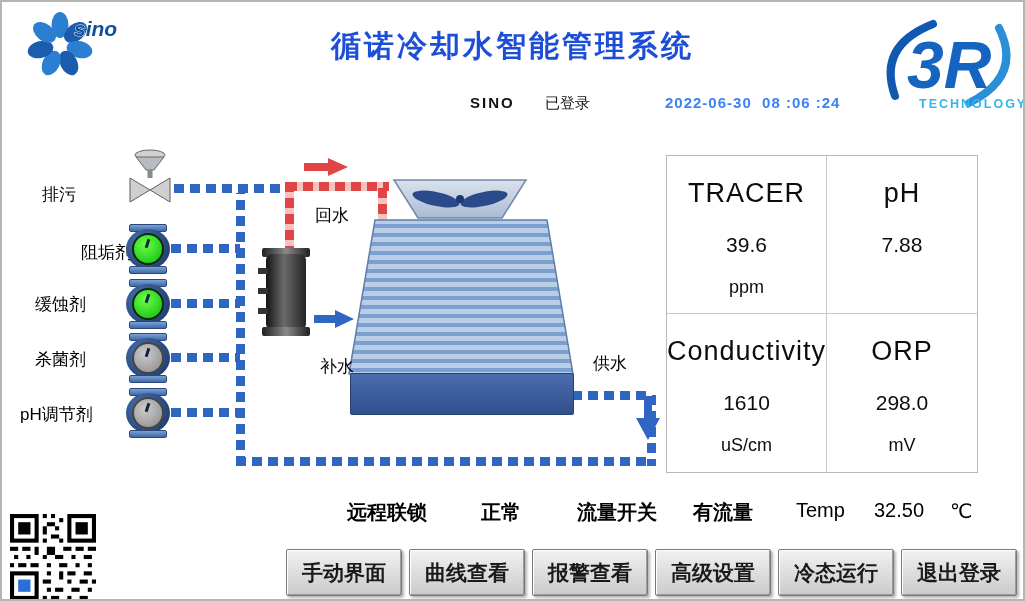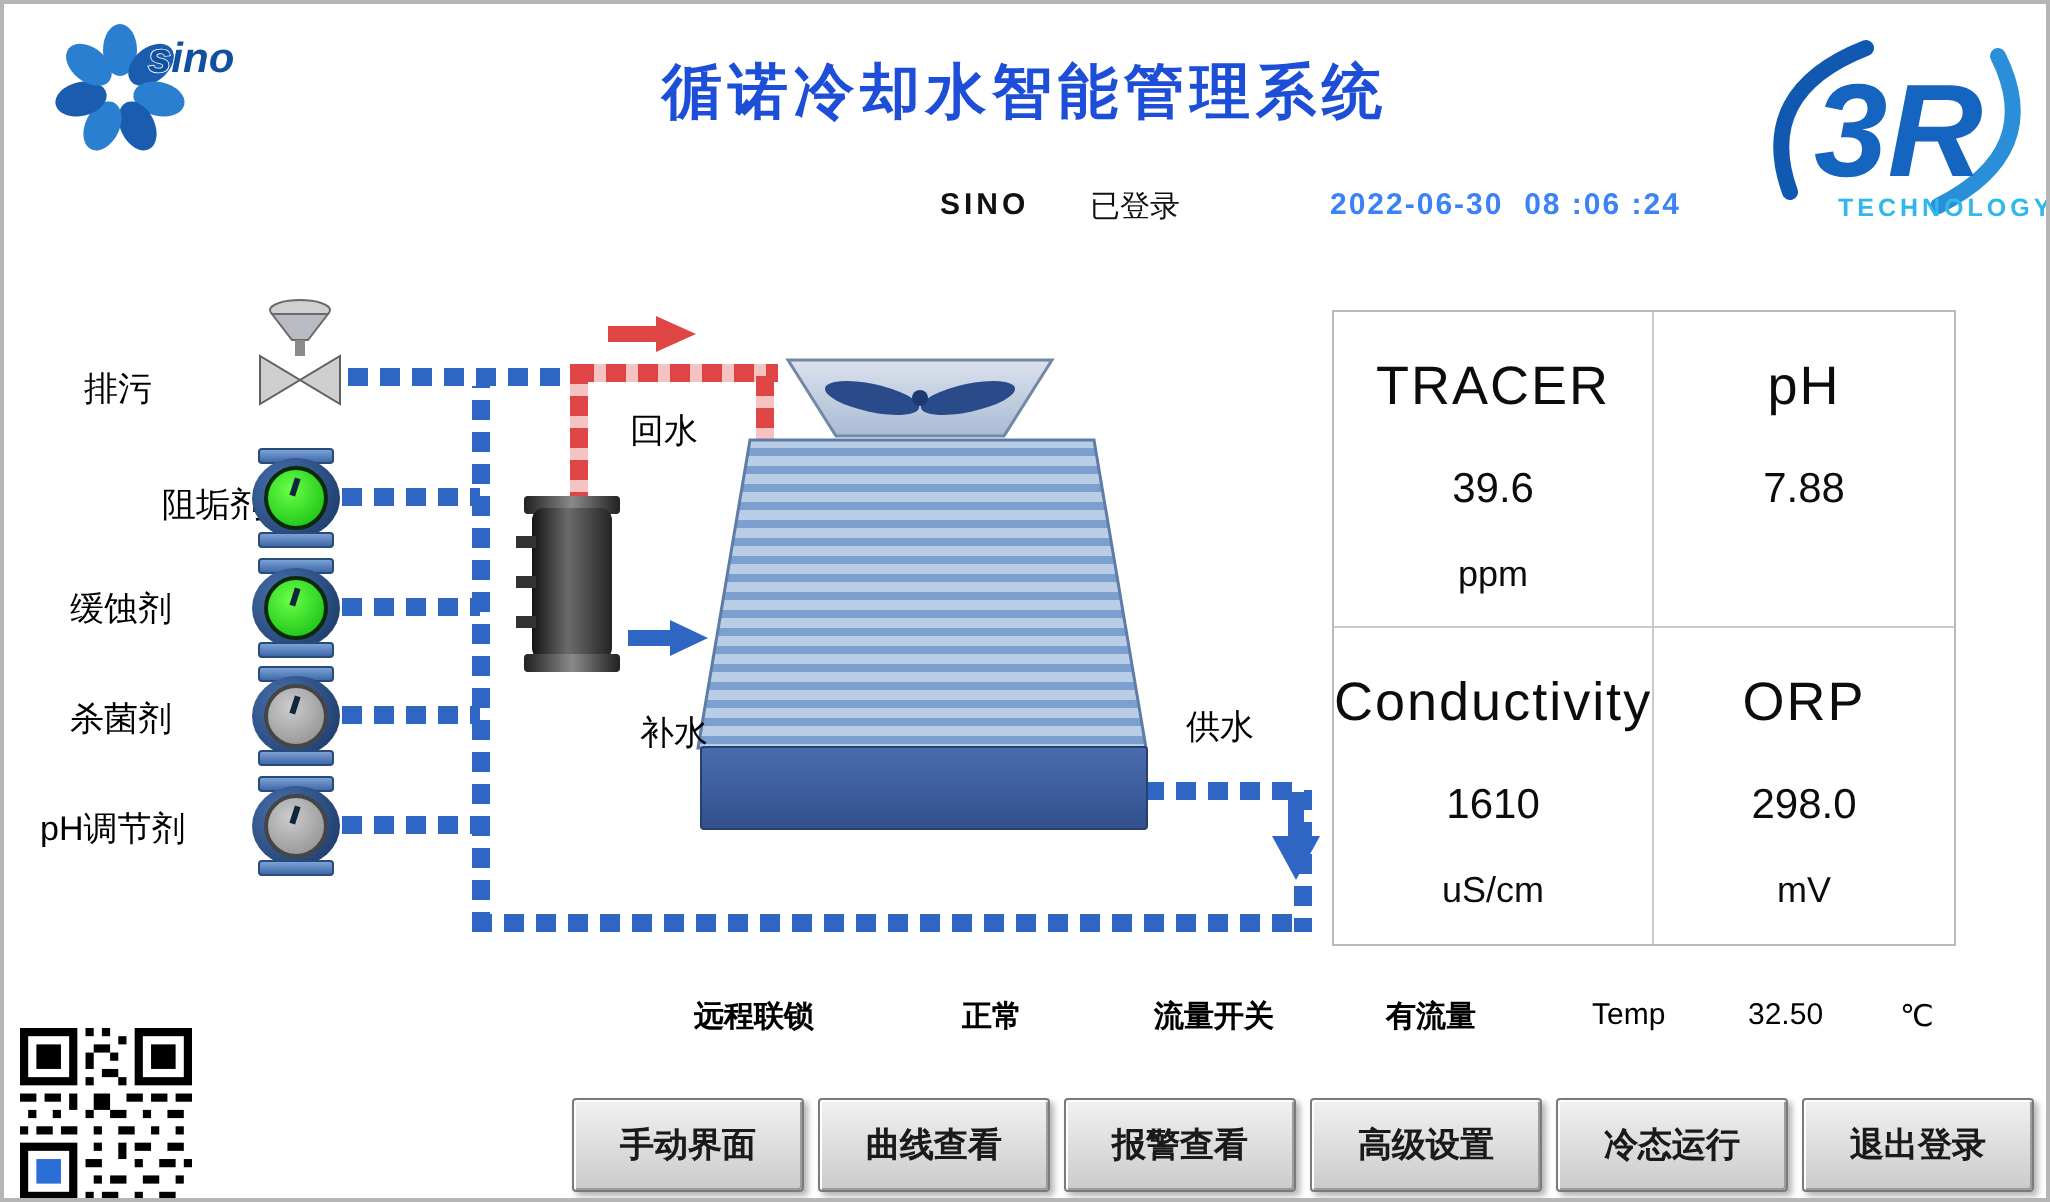--- a/index.html
+++ b/index.html
@@ -82,27 +82,27 @@
   
   .readings{position:absolute;left:664px;top:153px;width:312px;height:318px;border:1px solid #b9b9b9;background:#fff;display:grid;grid-template-columns:1fr 1fr;grid-template-rows:1fr 1fr;box-sizing:border-box;}
   .cell{text-align:center;padding-top:22px;box-sizing:border-box;}
   .cell.c0{border-right:1px solid #c9c9c9;}
   .cell.r0{border-bottom:1px solid #c9c9c9;}
   .cell .name{font-size:27px;color:#0c0c0c;letter-spacing:1px;}
   .cell .value{font-size:21px;color:#0c0c0c;margin-top:24px;}
   .cell .unit{font-size:18px;color:#0c0c0c;margin-top:20px;}
 
   
-  .sb{position:absolute;top:497px;font-size:15px;color:#000;font-weight:600;}
+  .sb{position:absolute;top:497px;font-size:20px;color:#000;font-weight:600;}
   .sb-il{left:345px;} .sb-iv{left:479px;} .sb-fl{left:575px;} .sb-fv{left:691px;}
   .sb-tl{left:794px;font-weight:500;} .sb-tv{left:872px;font-weight:500;text-align:center;} .sb-tu{left:948px;font-weight:500;}
 
   
   .nav{position:absolute;left:284px;top:547px;display:flex;gap:7px;}
-  .nav button{width:116px;height:47px;font-family:inherit;font-size:17px;font-weight:700;color:#1a1a1a;background:linear-gradient(180deg,#f1f1f1,#cbcbcb);border:1px solid #7a7a7a;border-radius:2px;box-shadow:inset 1px 1px 0 #ffffff,inset -1px -1px 0 #9c9c9c,2px 2px 3px rgba(0,0,0,0.3);cursor:pointer;}
+  .nav button{width:116px;height:47px;font-family:inherit;font-size:21px;font-weight:700;color:#1a1a1a;background:linear-gradient(180deg,#f1f1f1,#cbcbcb);border:1px solid #7a7a7a;border-radius:2px;box-shadow:inset 1px 1px 0 #ffffff,inset -1px -1px 0 #9c9c9c,2px 2px 3px rgba(0,0,0,0.3);cursor:pointer;}
 
   
   .qr{position:absolute;left:8px;top:512px;}
 </style>
 </head>
 <body>
 
 <div class="screen">
 
   <svg class="sino-logo" width="104" height="70" viewBox="0 0 104 70">

